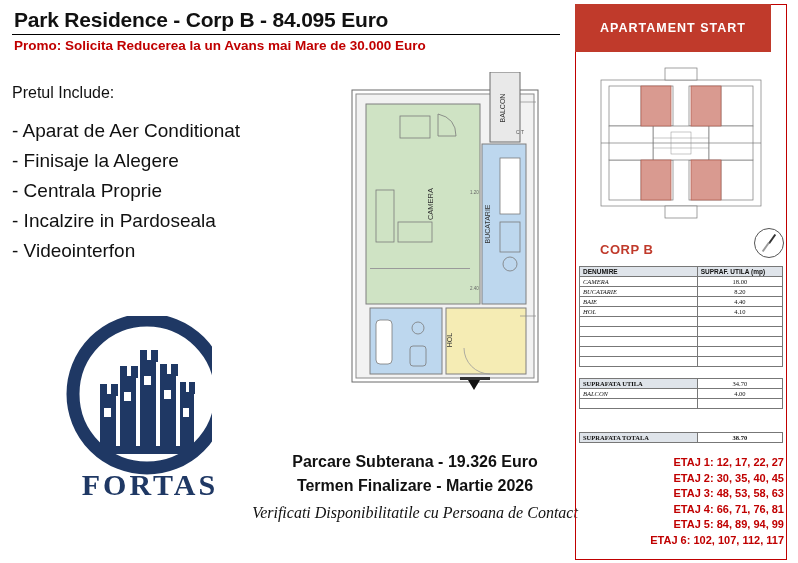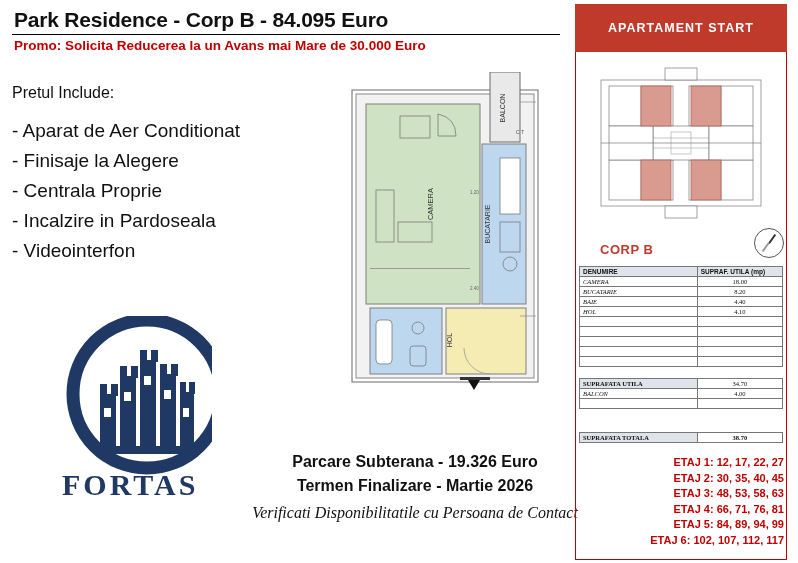--- a/index.html
+++ b/index.html
@@ -35,21 +35,21 @@
     font-size:19px;line-height:30px;
   }
   .feature-list div{white-space:nowrap;}
 
   
   .logo-wrap{
     position:absolute;left:62px;top:316px;width:180px;height:210px;
   }
   .logo-mark{position:absolute;left:0;top:0;width:170px;height:160px;}
   .logo-text{
-    position:absolute;left:0;top:152px;width:176px;
+    position:absolute;left:0;top:152px;width:176px;text-align:center;
     font-family:"Liberation Serif", serif;
     font-size:30px;font-weight:bold;letter-spacing:3px;color:#1f3864;
   }
 
   
   .bottom-lines{
     position:absolute;left:250px;top:450px;width:330px;text-align:center;
   }
   .bottom-lines .b1,.bottom-lines .b2{
     font-size:16px;font-weight:bold;line-height:24px;white-space:nowrap;
@@ -65,21 +65,21 @@
   }
   .plan svg{display:block;}
 
   
   .panel{
     position:absolute;left:575px;top:4px;width:212px;height:556px;
     border:1px solid #c00000;
     box-sizing:border-box;
   }
   .panel-head{
-    position:absolute;left:575px;top:4px;width:212px;height:48px;
+    position:absolute;left:575px;top:4px;width:196px;height:48px;
     background:#c03a2b;color:#fff;
     display:flex;align-items:center;justify-content:center;
     font-size:12.5px;font-weight:bold;letter-spacing:1px;
     box-sizing:border-box;
   }
   .keyplan{
     position:absolute;left:579px;top:56px;width:204px;height:180px;
   }
   .corp-label{
     position:absolute;left:600px;top:242px;

